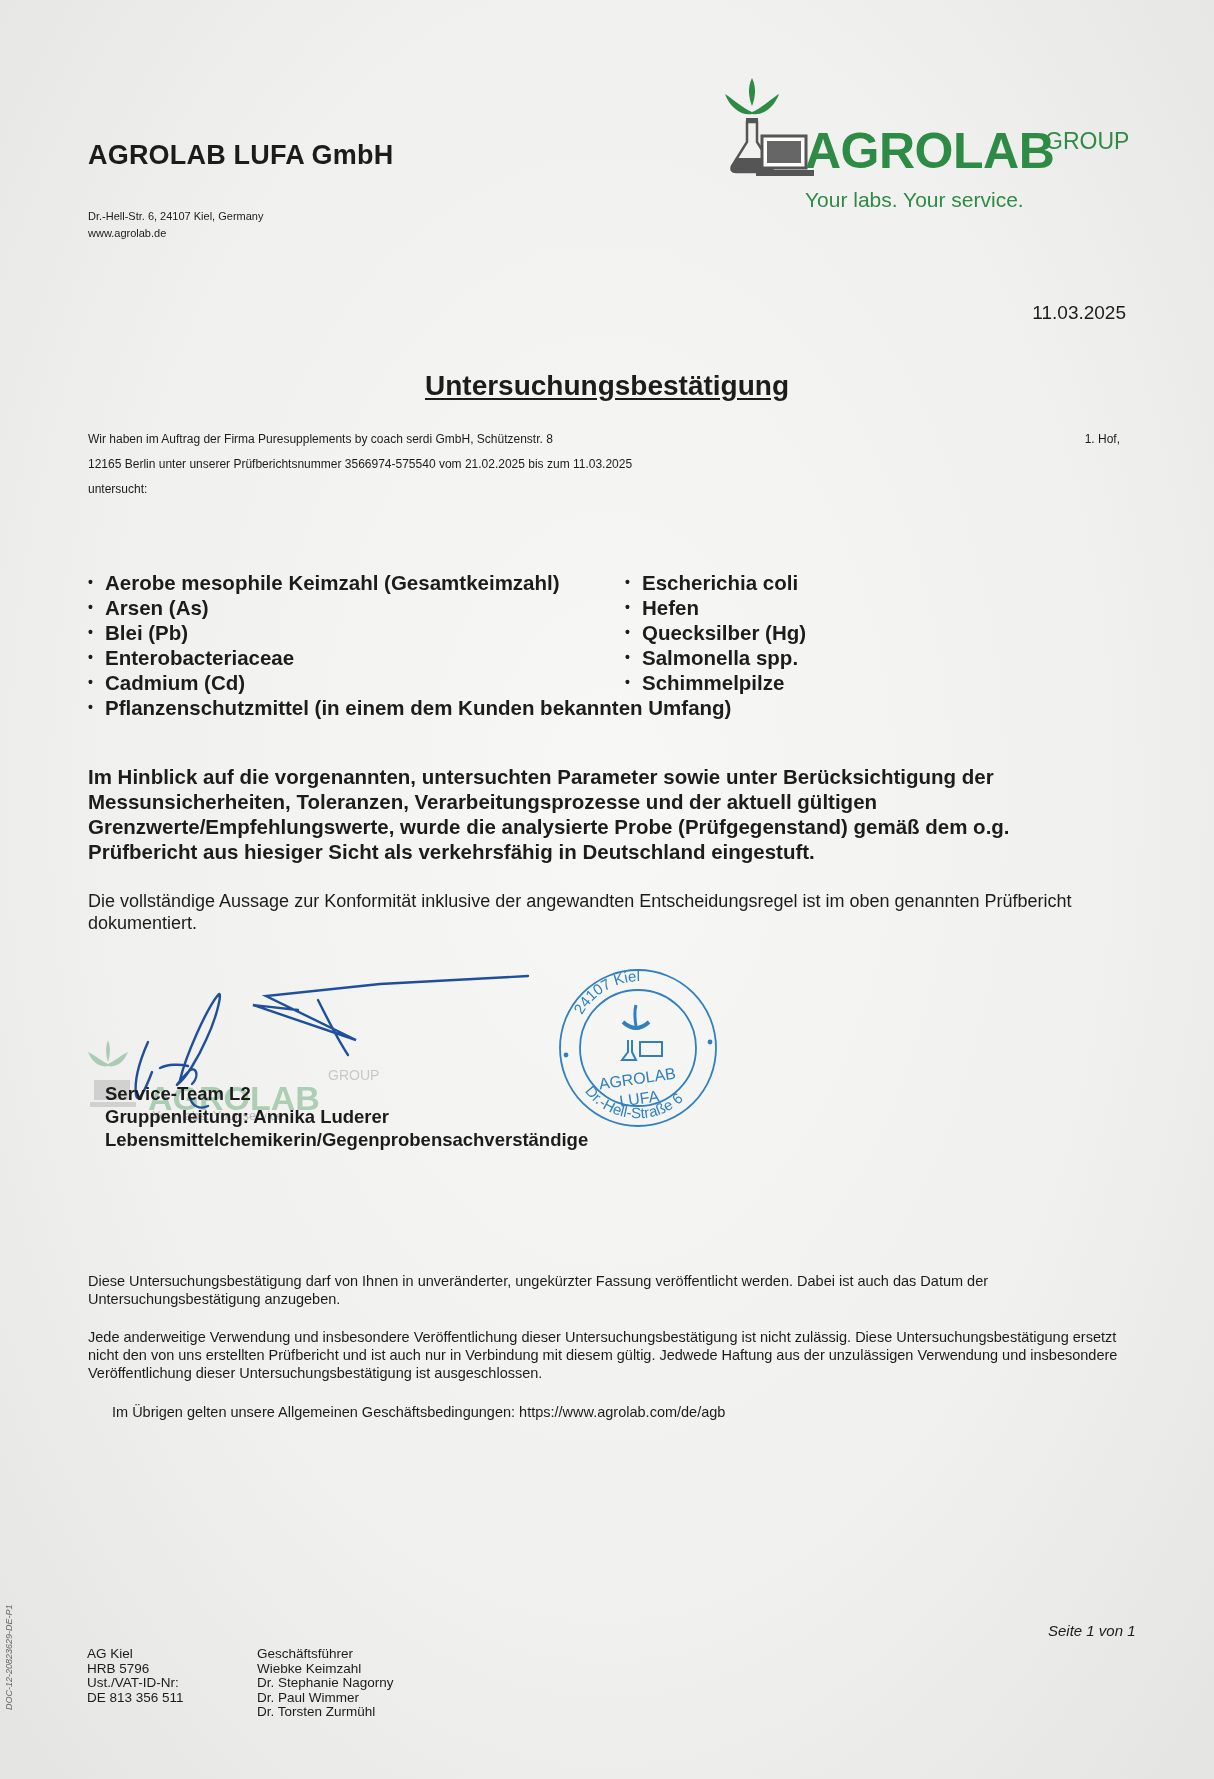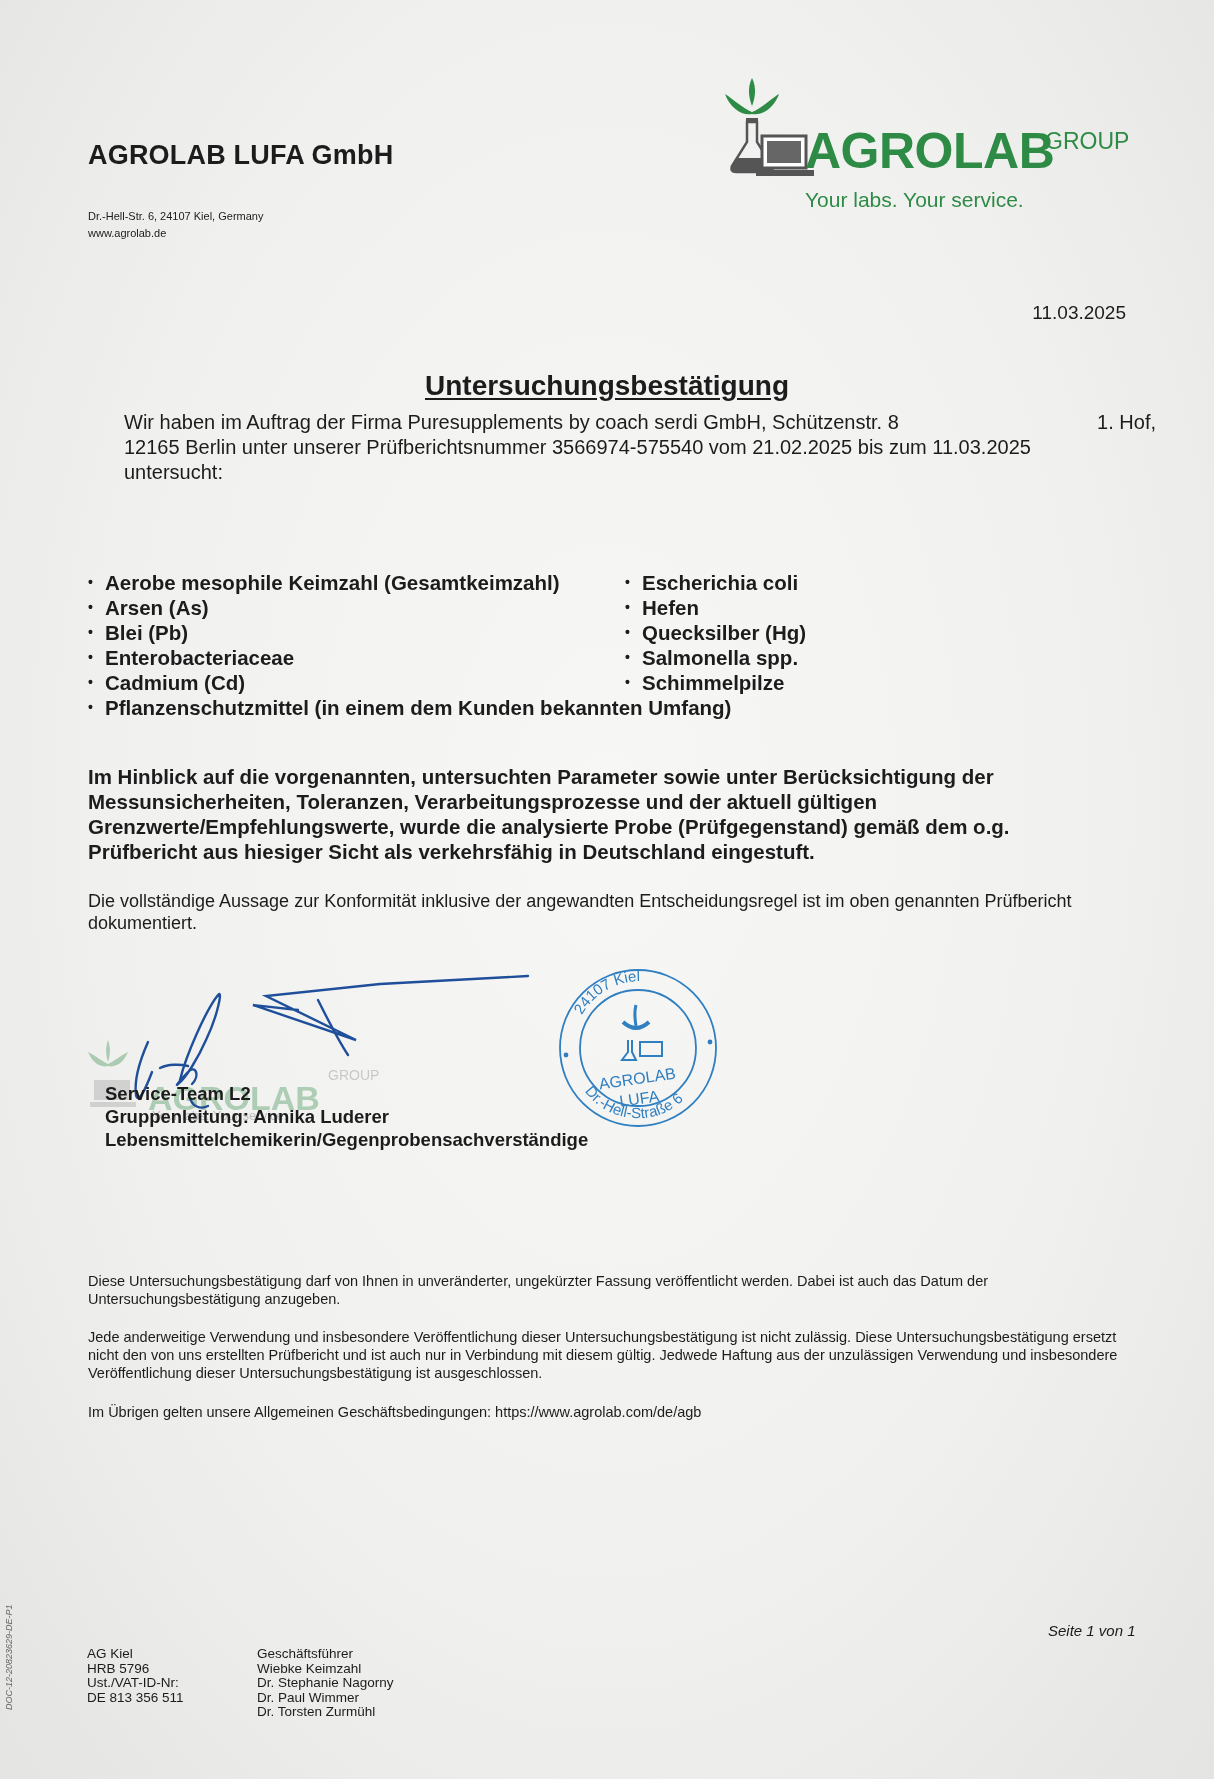--- a/index.html
+++ b/index.html
@@ -10,33 +10,33 @@
   }
   .abs { position: absolute; }
   .company-name { left: 88px; top: 140px; font-size: 27px; font-weight: bold; letter-spacing: 0.2px; }
   .address { left: 88px; top: 208px; font-size: 11px; line-height: 17px; }
   .logo { left: 722px; top: 76px; width: 420px; height: 140px; }
   .logo-word { left: 805px; top: 122px; font-size: 50px; font-weight: bold; color: #2e8b45; letter-spacing: -0.5px; }
   .logo-group { left: 1045px; top: 128px; font-size: 23px; color: #2e8b45; }
   .logo-tagline { left: 805px; top: 188px; font-size: 21px; color: #2e8b45; }
   .date { right: 88px; top: 302px; font-size: 19px; }
   .title { left: 0; width: 100%; text-align: center; top: 370px; font-size: 28px; font-weight: bold; text-decoration: underline; text-underline-offset: 3px; }
-  .intro { left: 88px; top: 410px; width: 1032px; font-size: 20px; line-height: 25px; margin-left: 36px; }
+  .intro { left: 88px; top: 427px; width: 1032px; font-size: 12px; line-height: 25px; }
   .intro .row { display: flex; justify-content: space-between; }
   .params { left: 88px; top: 570px; font-size: 20.5px; font-weight: bold; line-height: 25px; }
   .params .col-left { position: absolute; left: 0; top: 0; width: 540px; }
   .params .col-right { position: absolute; left: 537px; top: 0; width: 300px; }
   .params .full { position: absolute; left: 0; top: 125px; width: 800px; white-space: nowrap; }
   .bullet { display: inline-block; width: 17px; font-size: 14px; vertical-align: 3px; }
   .param-item { white-space: nowrap; }
   .conclusion { left: 88px; top: 764px; width: 1032px; font-size: 20.5px; font-weight: bold; line-height: 25px; }
   .conformity { left: 88px; top: 890px; width: 1032px; font-size: 18px; line-height: 22px; }
   .sig-block { left: 105px; top: 1082px; font-size: 18.5px; font-weight: bold; line-height: 23px; }
   .notice { left: 88px; width: 1040px; font-size: 14.5px; line-height: 18px; }
-  .n1 { top: 1272px; } .n2 { top: 1328px; } .n3 { top: 1403px; }
+  .n1 { top: 1272px; } .n2 { top: 1328px; } .n3 { top: 1403px; margin-left: 24px; }
   .footer-left { left: 87px; top: 1647px; font-size: 13.5px; line-height: 14.5px; }
   .footer-right { left: 257px; top: 1647px; font-size: 13.5px; line-height: 14.5px; }
   .page-num { left: 1048px; top: 1622px; font-size: 15px; font-style: italic; }
   .doc-code { left: 4px; top: 1710px; font-size: 9px; font-style: italic; color: #666; transform: rotate(-90deg); transform-origin: 0 0; white-space: nowrap; }
 </style>
 </head>
 <body>
 
 <div class="abs company-name">AGROLAB LUFA GmbH</div>
 <div class="abs address">

